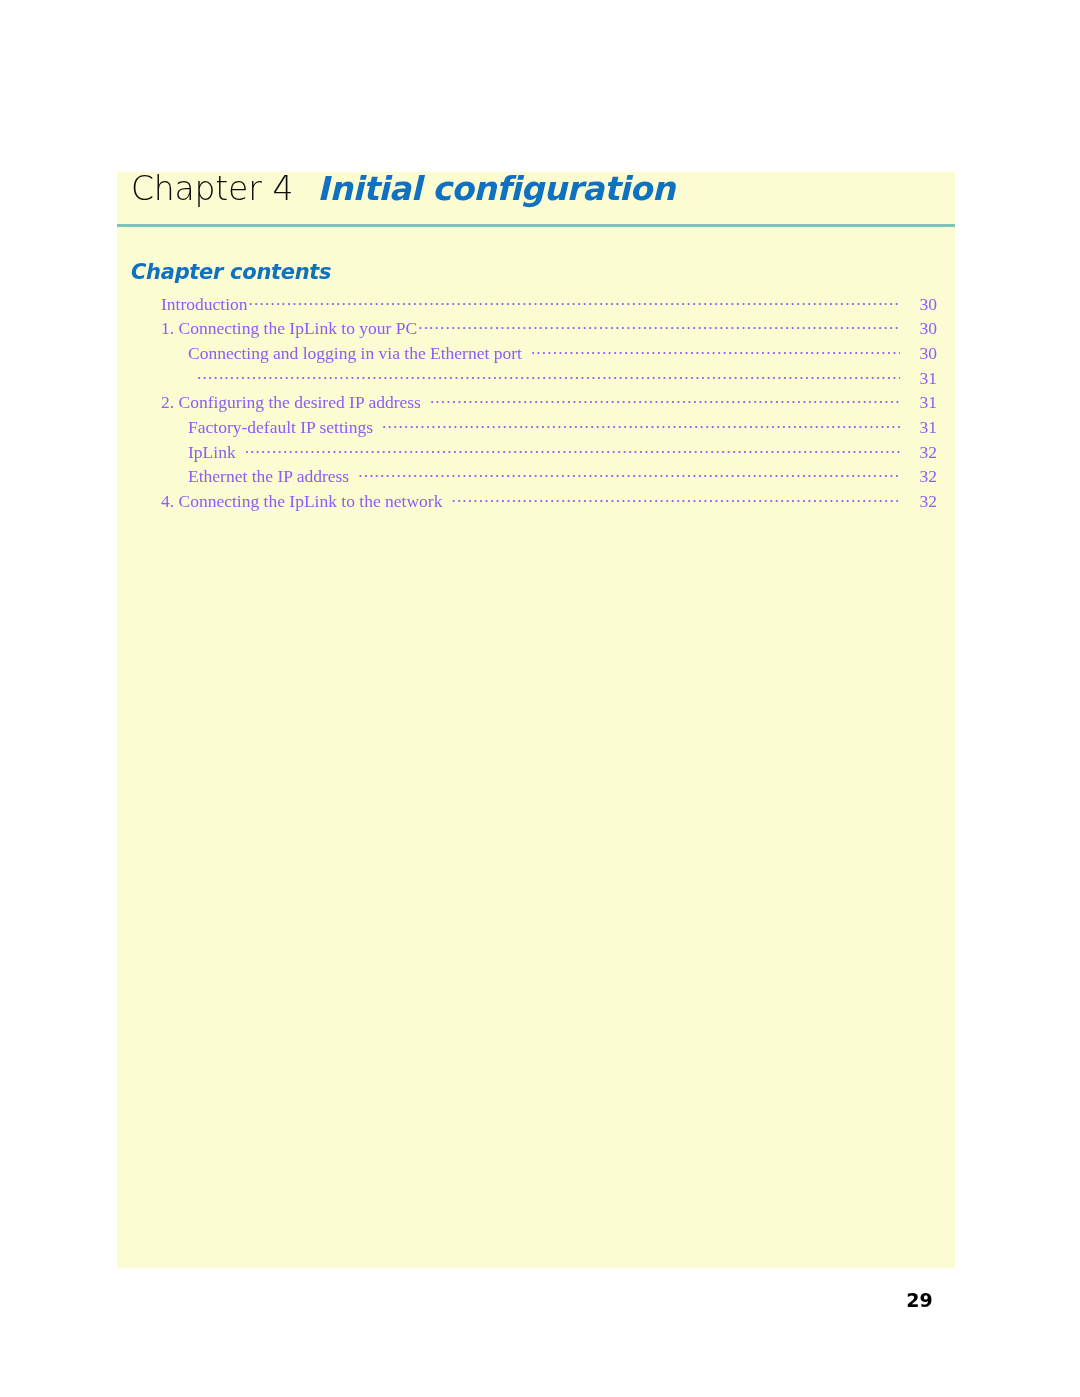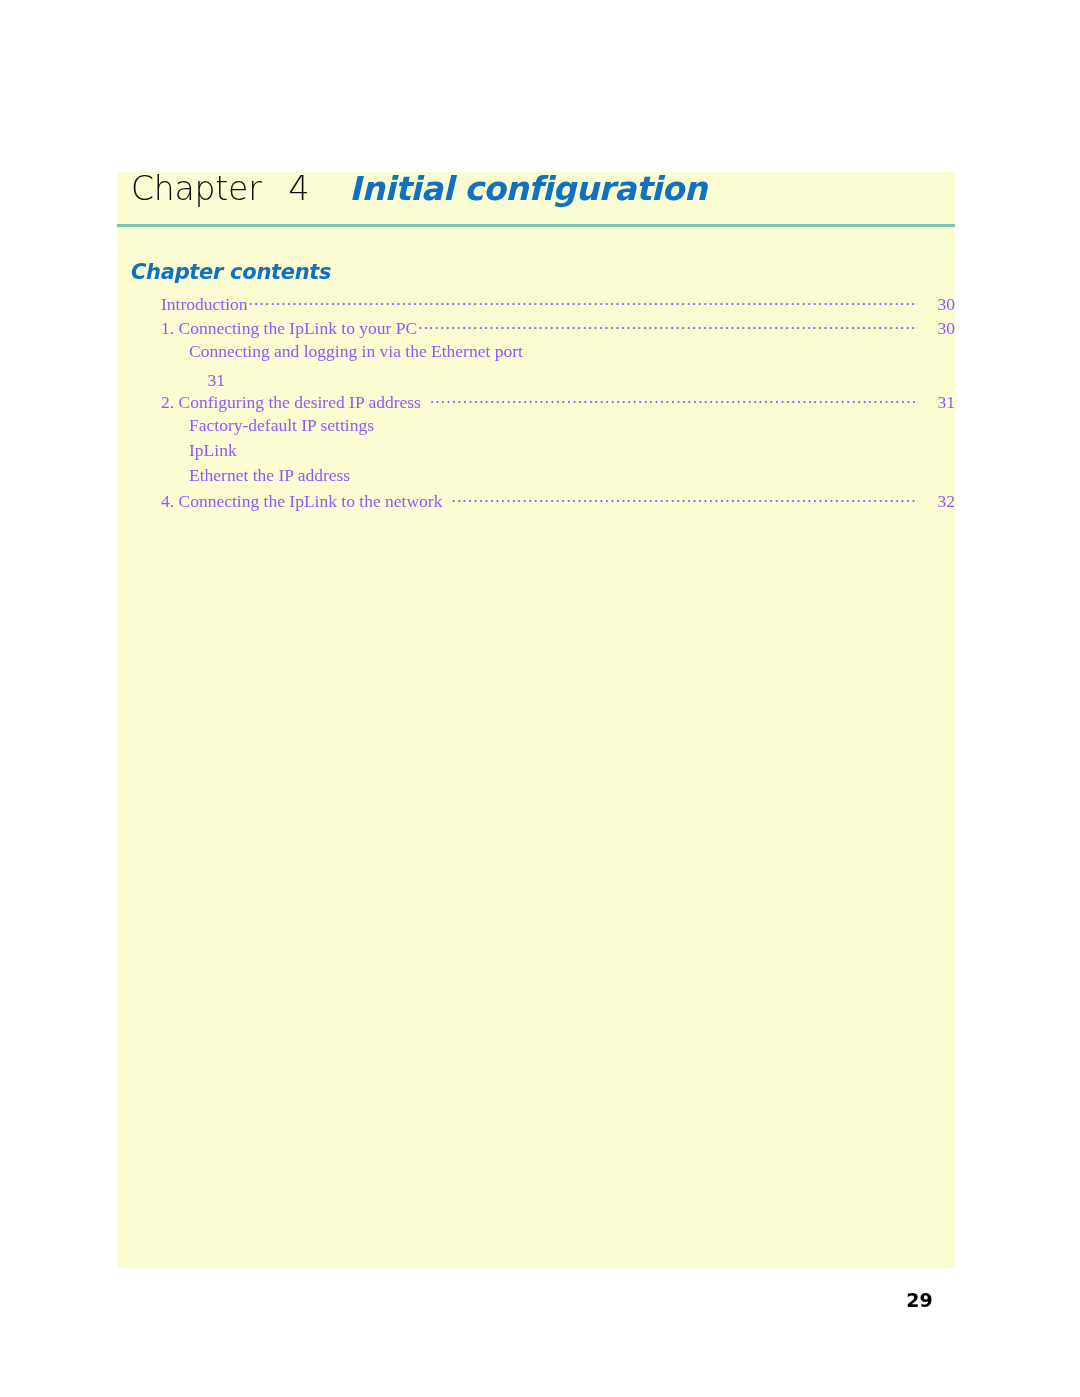--- a/index.html
+++ b/index.html
@@ -29,21 +29,20 @@
   
   #chapter-title-row {
     position: absolute;
     left: 14px;
     top: 0px;
     width: 824px;
     height: 66px;
     display: flex;
     align-items: baseline;
     white-space: nowrap;
-    gap: 16px;
   }
   #chapter-label {
     font-family: "DejaVu Sans", "Liberation Sans", sans-serif;
     font-size: 33px;
     font-weight: 300;
     color: #0d0d0d;
     letter-spacing: -0.2px;
     line-height: 1;
   }
   #chapter-number {
@@ -101,21 +100,21 @@
     display: flex;
     align-items: baseline;
     height: 24.7px;
     color: #8b5cf6;
     font-family: "Liberation Serif", "DejaVu Serif", serif;
     font-size: 17.5px;
     white-space: nowrap;
     overflow: hidden;
   }
   .toc-row.level-1 { padding-left: 44px; }
-  .toc-row.level-2 { padding-left: 71px; flex-direction: column; }
+  .toc-row.level-2 { padding-left: 71px; }
 
   .toc-text { flex: 0 0 auto; }
   .toc-gap  { flex: 0 0 auto; width: 0px; }
   .toc-row.gap-before-dots .toc-gap { width: 8px; }
 
   .toc-leader {
     flex: 1 1 auto;
     overflow: hidden;
     height: 1em;
     position: relative;
@@ -129,21 +128,21 @@
     left: 0;
     bottom: 0;
     white-space: nowrap;
     letter-spacing: 1.1px;
     font-size: 17.5px;
   }
   .toc-page {
     flex: 0 0 auto;
     width: 36px;
     text-align: right;
-    padding-right: 0;
+    padding-right: 18px;
   }
 
   
   #page-number {
     position: absolute;
     left: 884px;
     top: 1289px;
     width: 71px;
     text-align: center;
     font-family: "DejaVu Sans", "Liberation Sans", sans-serif;

